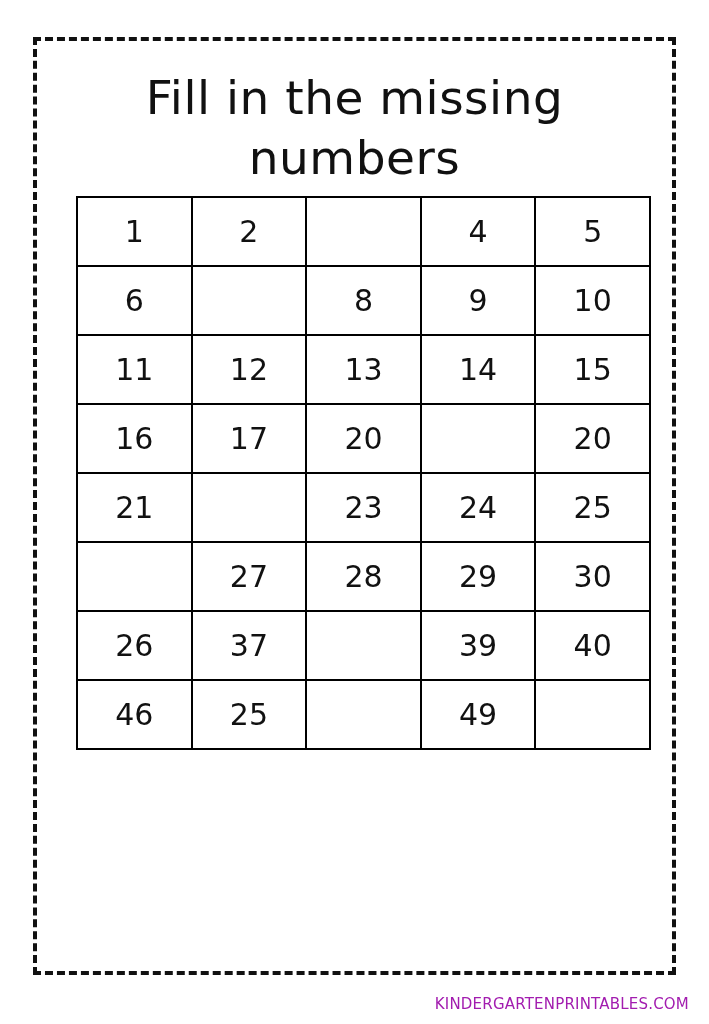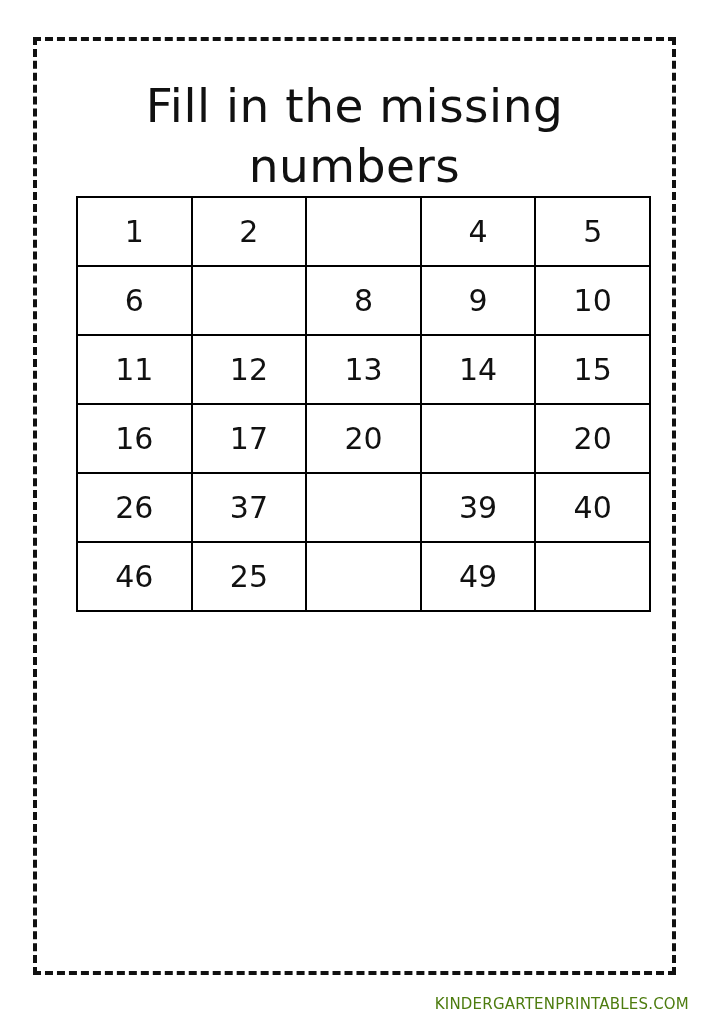--- a/index.html
+++ b/index.html
@@ -31,21 +31,21 @@
     top: 37px;
     width: 643px;
     height: 938px;
     border: 4px dashed #111111;
     box-sizing: border-box;
   }
 
   .worksheet-title {
     position: absolute;
     left: 33px;
-    top: 76px;
+    top: 68px;
     width: 643px;
     text-align: center;
     font-family: "DejaVu Sans", sans-serif;
     font-size: 47px;
     line-height: 1.28;
     font-weight: 400;
     color: #111111;
     letter-spacing: 0.5px;
   }
 
@@ -78,21 +78,21 @@
 
   .footer-credit {
     position: absolute;
     left: 0;
     top: 995px;
     width: 689px;
     text-align: right;
     font-family: "DejaVu Sans", sans-serif;
     font-size: 15px;
     letter-spacing: 0.2px;
-    color: #4d7c0f;
+    color: #a21caf;
   }
 </style>
 </head>
 <body>
 
 <div class="page">
 
   <div class="dashed-frame"></div>
 
   <div class="worksheet-title">Fill in the missing numbers</div>
@@ -122,20 +122,34 @@
             <td>15</td>
           </tr>
           <tr>
             <td>16</td>
             <td>17</td>
             <td>20</td>
             <td class="blank"></td>
             <td>20</td>
           </tr>
           <tr>
+            <td>21</td>
+            <td class="blank"></td>
+            <td>23</td>
+            <td>24</td>
+            <td>25</td>
+          </tr>
+          <tr>
+            <td class="blank"></td>
+            <td>27</td>
+            <td>28</td>
+            <td>29</td>
+            <td>30</td>
+          </tr>
+          <tr>
             <td>26</td>
             <td>37</td>
             <td class="blank"></td>
             <td>39</td>
             <td>40</td>
           </tr>
           <tr>
             <td>46</td>
             <td>25</td>
             <td class="blank"></td>

